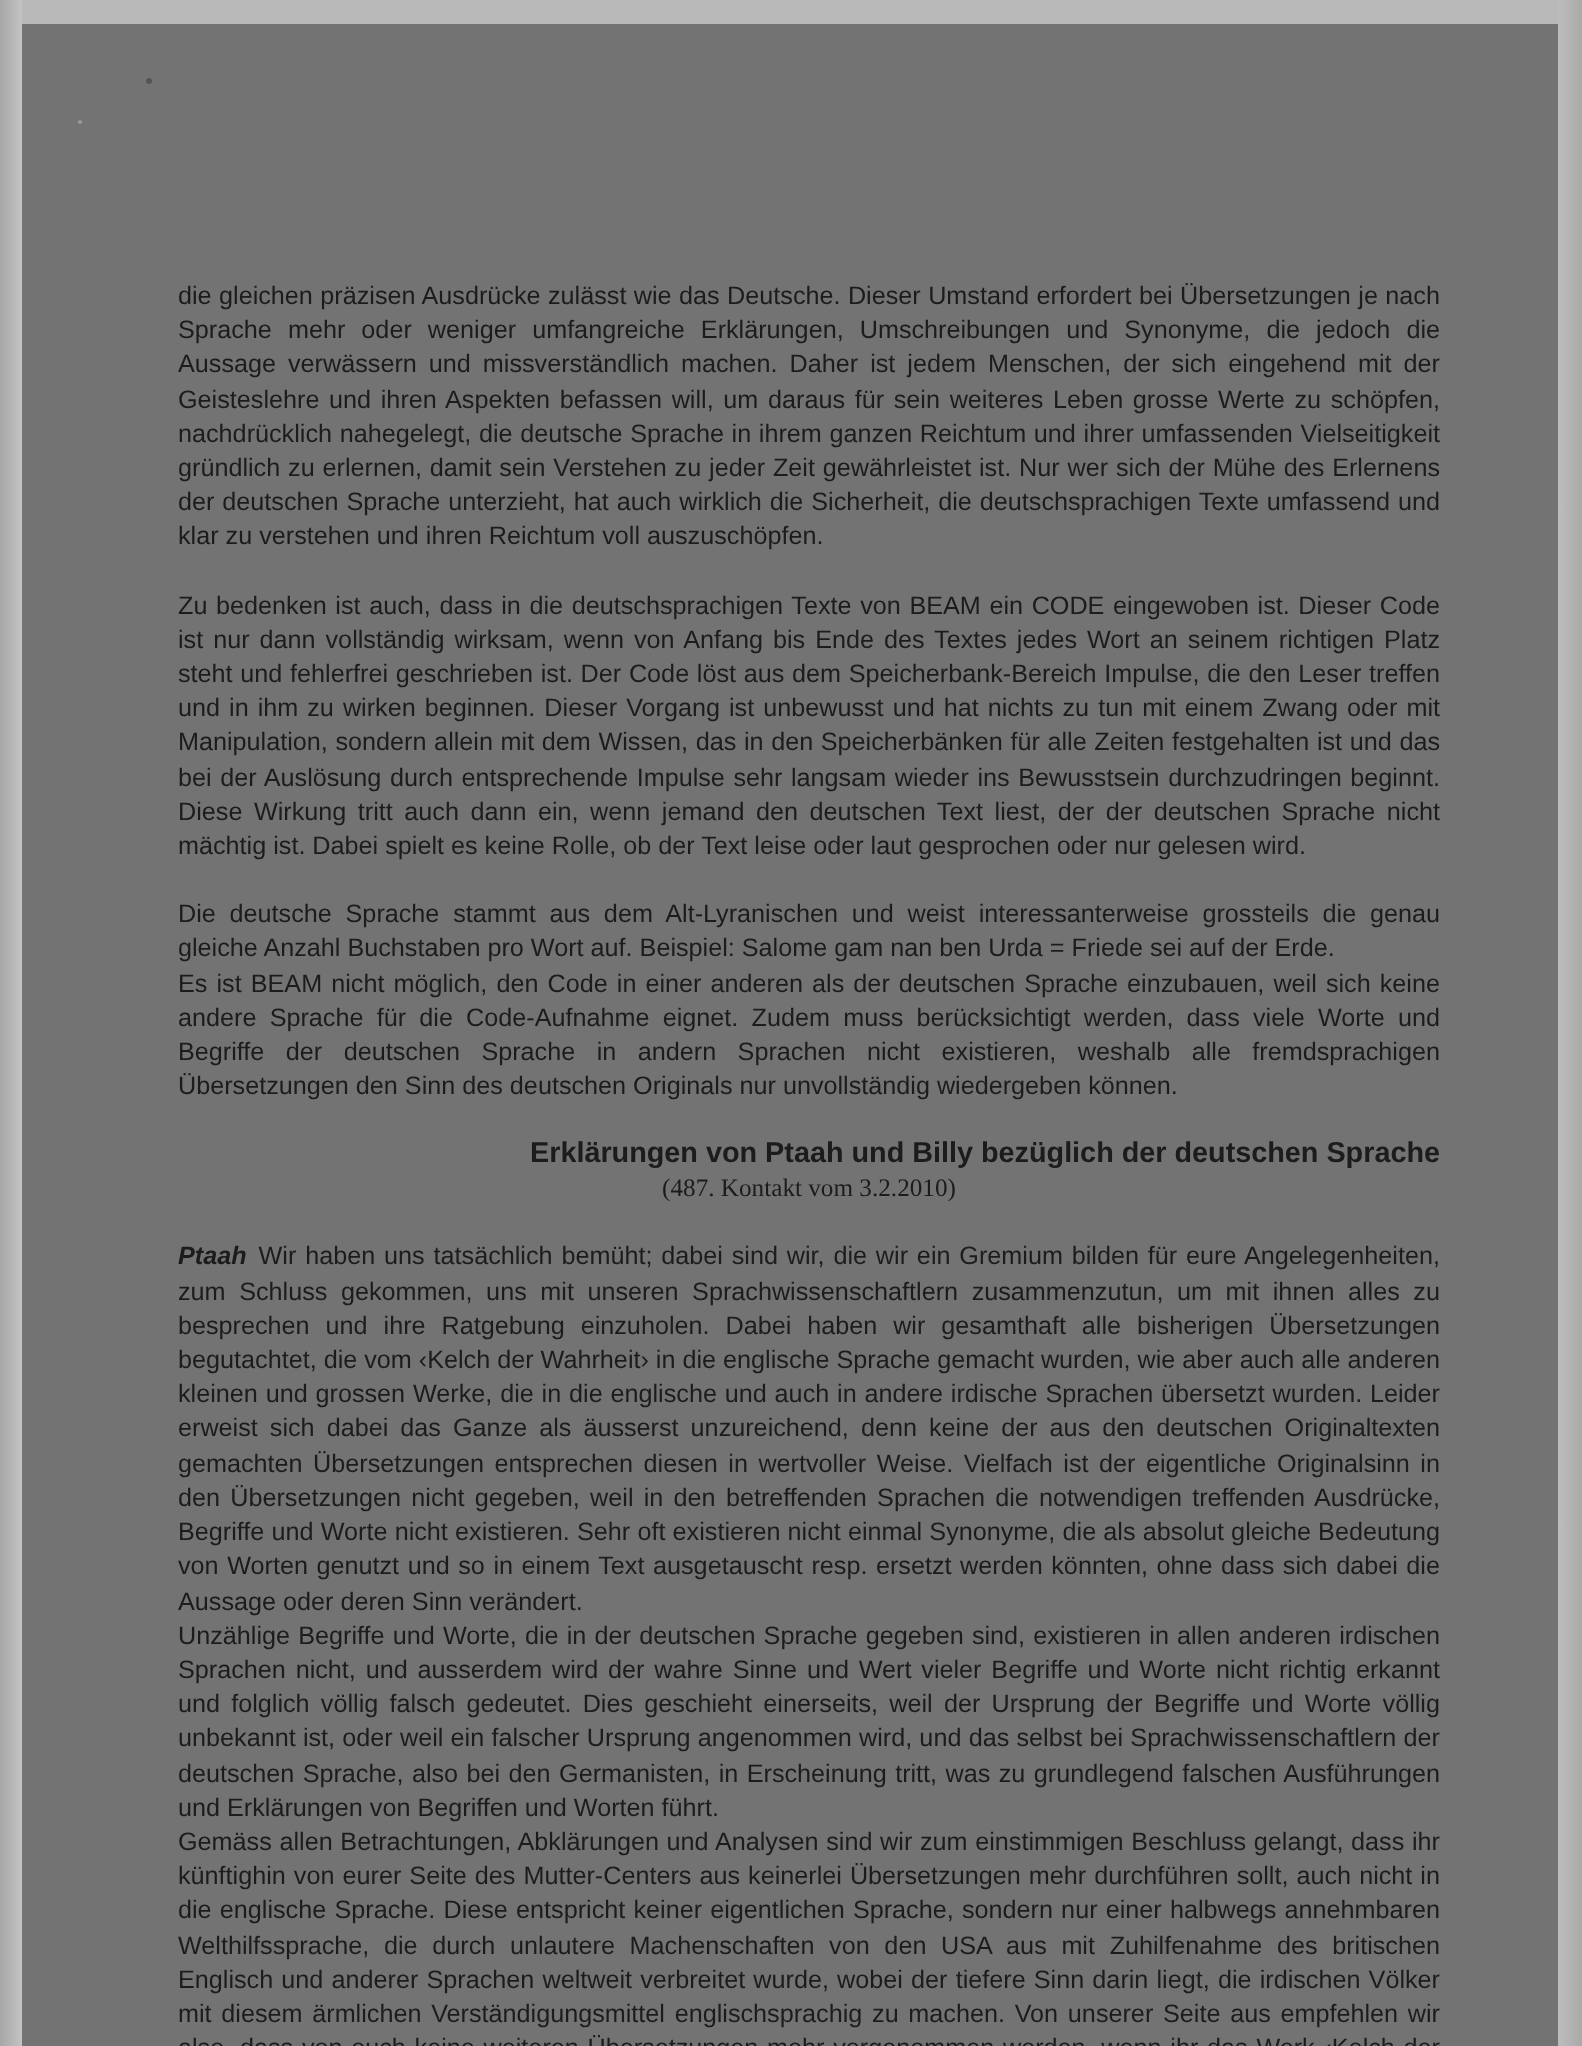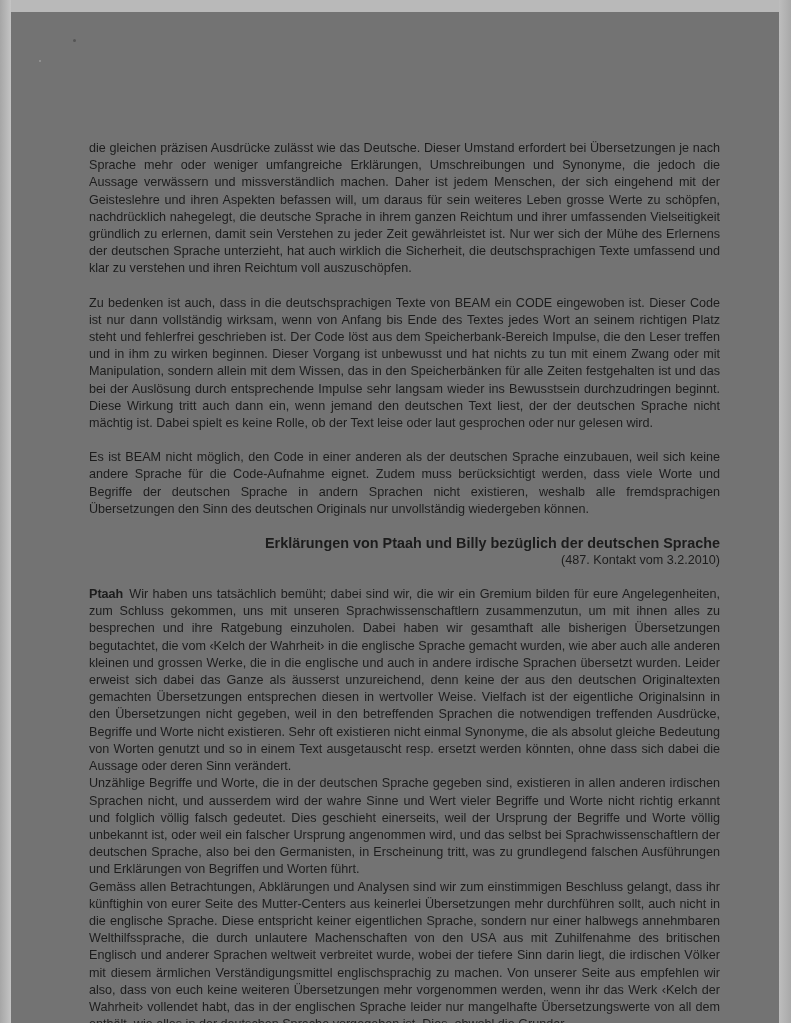--- a/index.html
+++ b/index.html
@@ -31,22 +31,22 @@
     font-size: 12.6px; line-height: 17.2px;
     text-align: justify;
   }
   .para { margin: 0; }
   .gap { height: 17px; }
   .gap-s { height: 16px; }
   h2.section-title {
     margin: 0; font-size: 14.4px; font-weight: bold; line-height: 18px;
     text-align: right;
   }
-  .subtitle { margin: 0; line-height: 17px; text-align: right; }
-  .speaker { font-weight: bold; margin-right: 6px; }
+  .subtitle { margin: 0; line-height: 17px; text-align: center; font-family: Liberation Serif, serif; }
+  .speaker { font-weight: bold; margin-right: 6px; font-style: italic; }
 
   .footer {
     position: absolute; top: 991px; font-size: 7.4px; color: #222;
     font-family: "Liberation Sans", sans-serif;
     margin-top: 48px;
   }
   .footer.left { left: 89px; }
   .footer.right { left: 583px; }
 </style>
 </head>
@@ -55,20 +55,21 @@
 <div class="strip-left"></div>
 <div class="page">
   <div class="speck s1"></div>
   <div class="speck s2"></div>
 
   <div class="content">
     <p class="para">die gleichen präzisen Ausdrücke zulässt wie das Deutsche. Dieser Umstand erfordert bei Übersetzungen je nach Sprache mehr oder weniger umfangreiche Erklärungen, Umschreibungen und Synonyme, die jedoch die Aussage verwässern und missverständlich machen. Daher ist jedem Menschen, der sich eingehend mit der Geisteslehre und ihren Aspekten befassen will, um daraus für sein weiteres Leben grosse Werte zu schöpfen, nachdrücklich nahegelegt, die deutsche Sprache in ihrem ganzen Reichtum und ihrer umfassenden Vielseitigkeit gründlich zu erlernen, damit sein Verstehen zu jeder Zeit gewährleistet ist. Nur wer sich der Mühe des Erlernens der deutschen Sprache unterzieht, hat auch wirklich die Sicherheit, die deutschsprachigen Texte umfassend und klar zu verstehen und ihren Reichtum voll auszuschöpfen.</p>
     <div class="gap"></div>
     <p class="para">Zu bedenken ist auch, dass in die deutschsprachigen Texte von BEAM ein CODE eingewoben ist. Dieser Code ist nur dann vollständig wirksam, wenn von Anfang bis Ende des Textes jedes Wort an seinem richtigen Platz steht und fehlerfrei geschrieben ist. Der Code löst aus dem Speicherbank-Bereich Impulse, die den Leser treffen und in ihm zu wirken beginnen. Dieser Vorgang ist unbewusst und hat nichts zu tun mit einem Zwang oder mit Manipulation, sondern allein mit dem Wissen, das in den Speicherbänken für alle Zeiten festgehalten ist und das bei der Auslösung durch entsprechende Impulse sehr langsam wieder ins Bewusstsein durchzudringen beginnt. Diese Wirkung tritt auch dann ein, wenn jemand den deutschen Text liest, der der deutschen Sprache nicht mächtig ist. Dabei spielt es keine Rolle, ob der Text leise oder laut gesprochen oder nur gelesen wird.</p>
     <div class="gap"></div>
+    <p class="para">Die deutsche Sprache stammt aus dem Alt-Lyranischen und weist interessanterweise grossteils die genau gleiche Anzahl Buchstaben pro Wort auf. Beispiel: Salome gam nan ben Urda = Friede sei auf der Erde.</p>
     <p class="para">Es ist BEAM nicht möglich, den Code in einer anderen als der deutschen Sprache einzubauen, weil sich keine andere Sprache für die Code-Aufnahme eignet. Zudem muss berücksichtigt werden, dass viele Worte und Begriffe der deutschen Sprache in andern Sprachen nicht existieren, weshalb alle fremdsprachigen Übersetzungen den Sinn des deutschen Originals nur unvollständig wiedergeben können.</p>
     <div class="gap-s"></div>
     <h2 class="section-title">Erklärungen von Ptaah und Billy bezüglich der deutschen Sprache</h2>
     <p class="subtitle">(487. Kontakt vom 3.2.2010)</p>
     <div class="gap"></div>
     <p class="para"><span class="speaker">Ptaah</span><span>Wir haben uns tatsächlich bemüht; dabei sind wir, die wir ein Gremium bilden für eure Angelegenheiten, zum Schluss gekommen, uns mit unseren Sprachwissenschaftlern zusammenzutun, um mit ihnen alles zu besprechen und ihre Ratgebung einzuholen. Dabei haben wir gesamthaft alle bisherigen Übersetzungen begutachtet, die vom ‹Kelch der Wahrheit› in die englische Sprache gemacht wurden, wie aber auch alle anderen kleinen und grossen Werke, die in die englische und auch in andere irdische Sprachen übersetzt wurden. Leider erweist sich dabei das Ganze als äusserst unzureichend, denn keine der aus den deutschen Originaltexten gemachten Übersetzungen entsprechen diesen in wertvoller Weise. Vielfach ist der eigentliche Originalsinn in den Übersetzungen nicht gegeben, weil in den betreffenden Sprachen die notwendigen treffenden Ausdrücke, Begriffe und Worte nicht existieren. Sehr oft existieren nicht einmal Synonyme, die als absolut gleiche Bedeutung von Worten genutzt und so in einem Text ausgetauscht resp. ersetzt werden könnten, ohne dass sich dabei die Aussage oder deren Sinn verändert.</span></p>
     <p class="para">Unzählige Begriffe und Worte, die in der deutschen Sprache gegeben sind, existieren in allen anderen irdischen Sprachen nicht, und ausserdem wird der wahre Sinne und Wert vieler Begriffe und Worte nicht richtig erkannt und folglich völlig falsch gedeutet. Dies geschieht einerseits, weil der Ursprung der Begriffe und Worte völlig unbekannt ist, oder weil ein falscher Ursprung angenommen wird, und das selbst bei Sprachwissenschaftlern der deutschen Sprache, also bei den Germanisten, in Erscheinung tritt, was zu grundlegend falschen Ausführungen und Erklärungen von Begriffen und Worten führt.</p>
     <p class="para">Gemäss allen Betrachtungen, Abklärungen und Analysen sind wir zum einstimmigen Beschluss gelangt, dass ihr künftighin von eurer Seite des Mutter-Centers aus keinerlei Übersetzungen mehr durchführen sollt, auch nicht in die englische Sprache. Diese entspricht keiner eigentlichen Sprache, sondern nur einer halbwegs annehmbaren Welthilfssprache, die durch unlautere Machenschaften von den USA aus mit Zuhilfenahme des britischen Englisch und anderer Sprachen weltweit verbreitet wurde, wobei der tiefere Sinn darin liegt, die irdischen Völker mit diesem ärmlichen Verständigungsmittel englischsprachig zu machen. Von unserer Seite aus empfehlen wir also, dass von euch keine weiteren Übersetzungen mehr vorgenommen werden, wenn ihr das Werk ‹Kelch der Wahrheit› vollendet habt, das in der englischen Sprache leider nur mangelhafte Übersetzungswerte von all dem enthält, wie alles in der deutschen Sprache vorgegeben ist. Dies, obwohl die Grundar-</p>
   </div>
 

